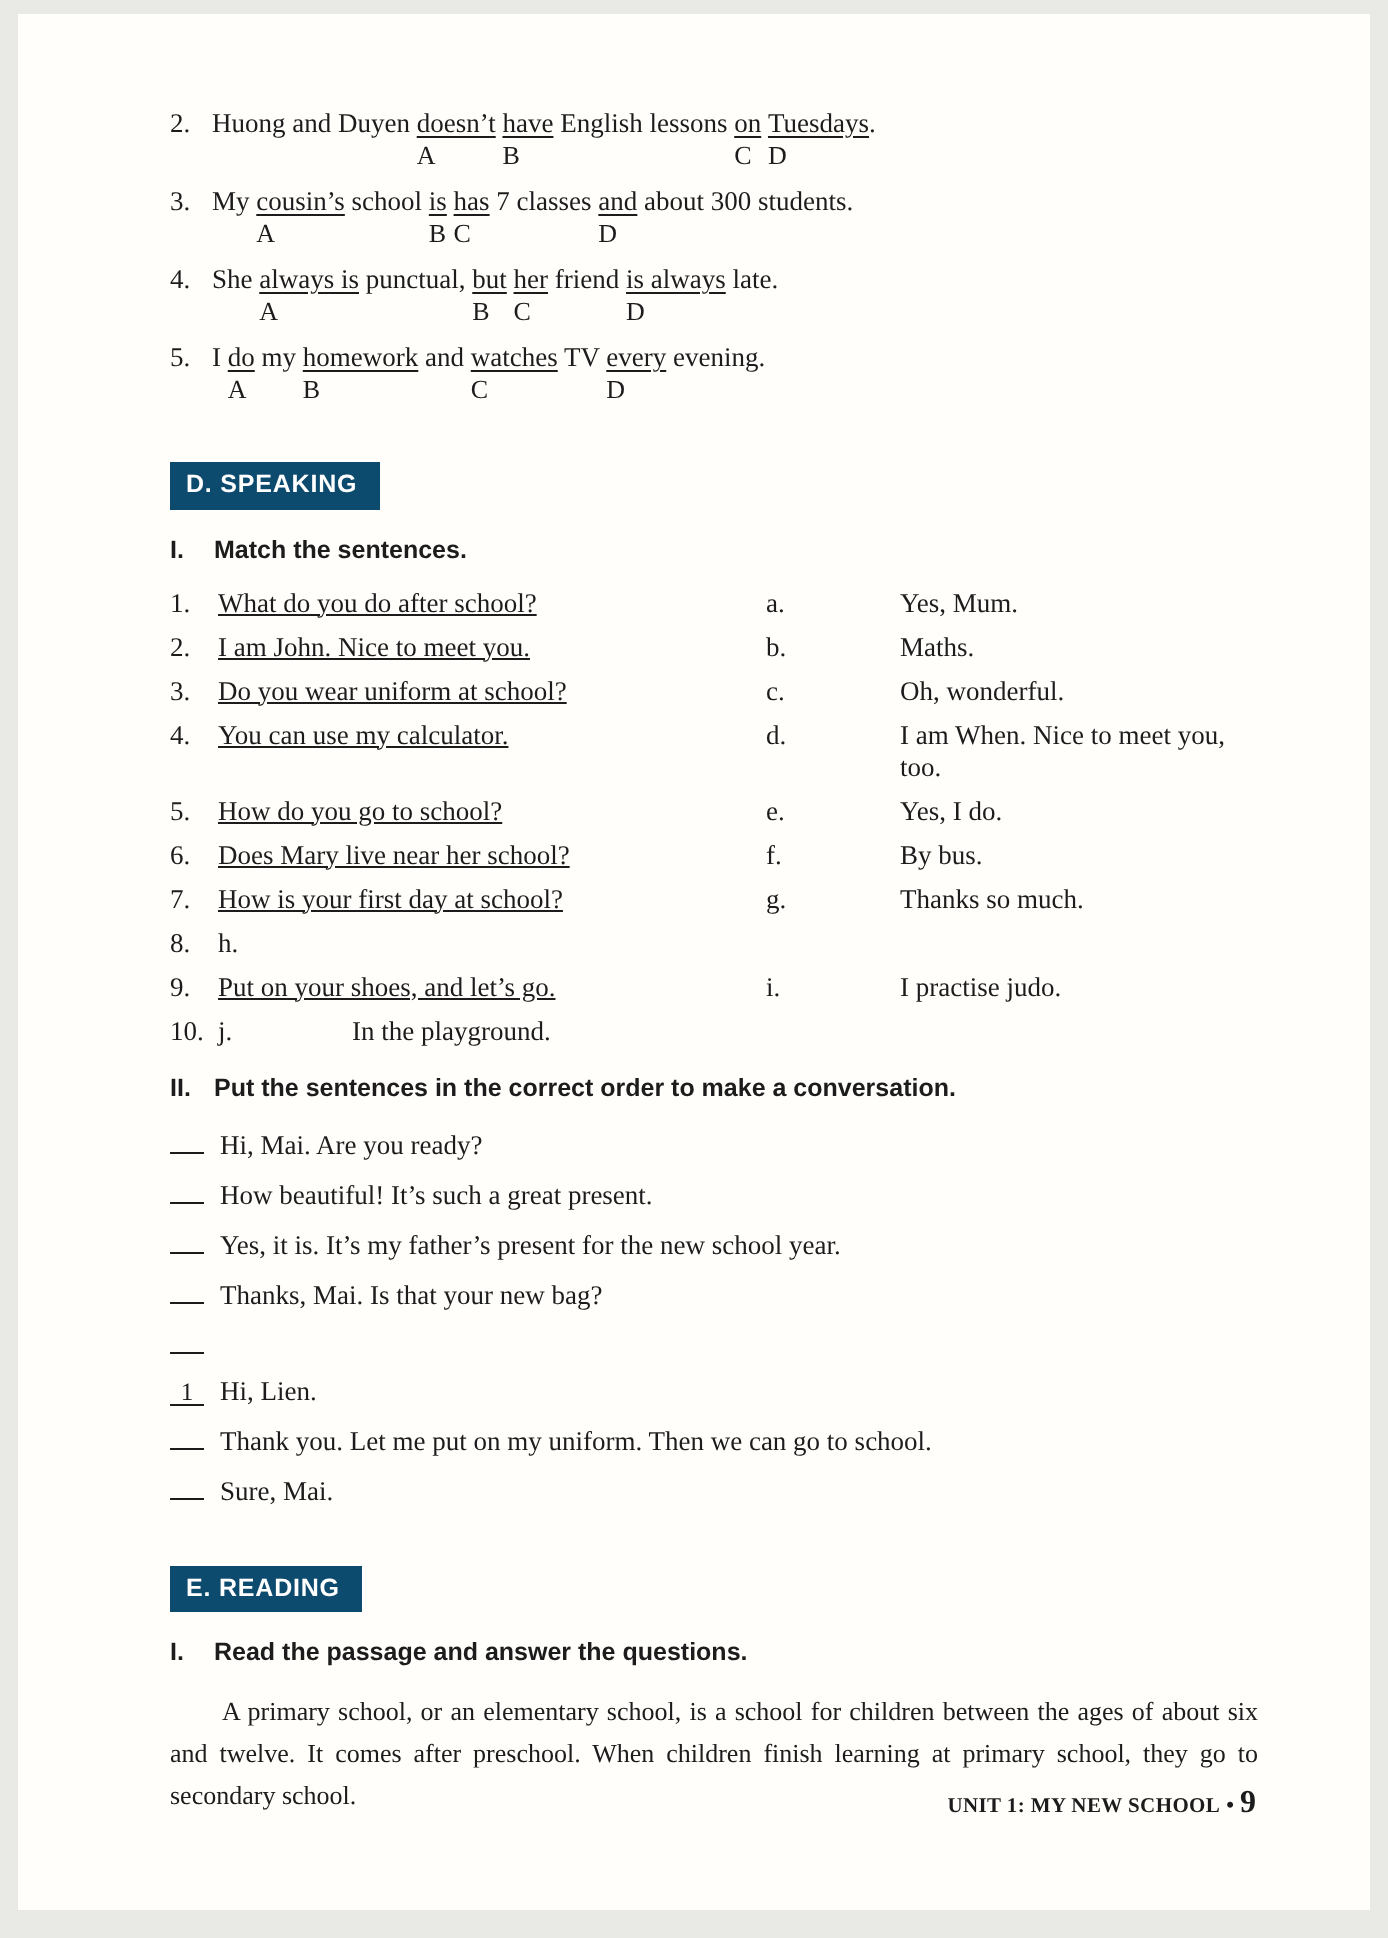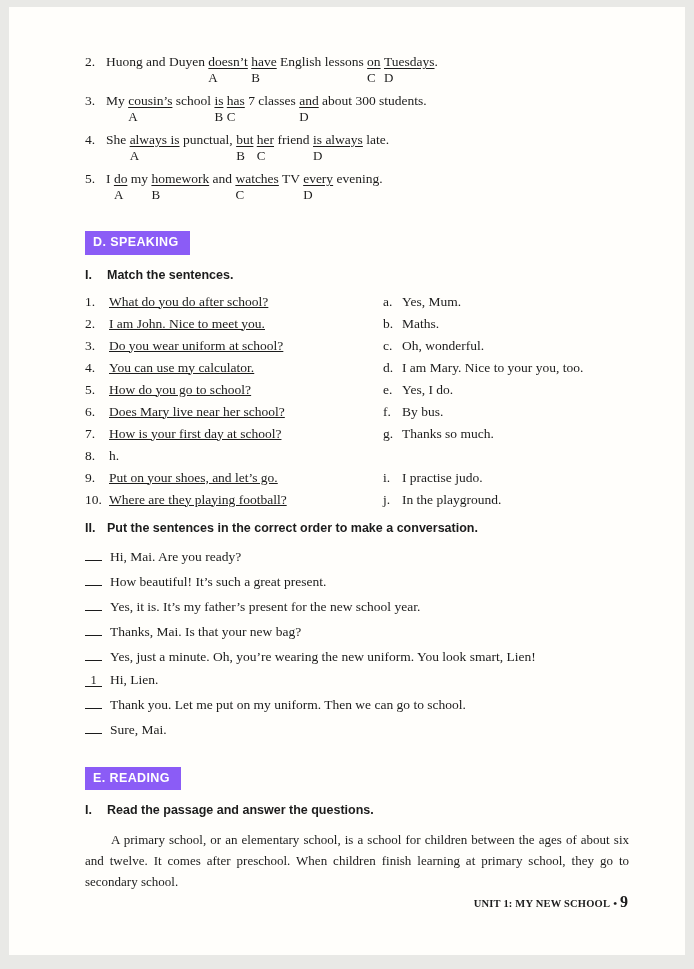--- a/index.html
+++ b/index.html
@@ -23,21 +23,21 @@
   .grammar-item { font-size: 13.5px; line-height: 17px; margin-bottom: 5px; white-space: nowrap; }
   .seg { display: inline-block; vertical-align: top; text-align: left; }
   .seg .w { display: block; white-space: pre; }
   .seg .lbl { display: block; height: 17px; font-size: 13px; line-height: 15px; }
   .seg.u .w { text-decoration: underline; text-underline-offset: 2px; }
   .gnum { width: 21px; text-align: left; }
 
   
   .sec-header {
     display: inline-block;
-    background: #8b5cf6; color: #ffffff;
+    background: #0c4a6e; color: #ffffff;
     font-family: "Liberation Sans", sans-serif;
     font-weight: 700; font-size: 12.5px; line-height: 1;
     padding: 5px 11px 6px 8px;
     margin: 22px 0 0;
     letter-spacing: 0.4px;
   }
 
   
   .instruction {
     display: flex;
@@ -45,21 +45,21 @@
     font-weight: 700; font-size: 12.5px; line-height: 17px;
     margin: 12px 0 10px;
   }
   .instruction .inum { flex: none; width: 22px; }
 
   
   .match-row { display: flex; font-size: 13.5px; line-height: 16px; margin-bottom: 6px; }
   .mnum { flex: none; width: 24px; }
   .mq { flex: none; width: 274px; text-decoration: underline; }
   .mletter { flex: none; width: 19px; }
-  .ma { flex: 1; }
+  .ma { flex: 1; margin-left: 48px; }
 
   
   .conv-list { margin-top: 8px; }
   .conv-row { font-size: 13.5px; line-height: 16px; margin-bottom: 7px; white-space: nowrap; }
   .blank {
     display: inline-block; width: 17px; height: 14px;
     margin-right: 8px;
     border-bottom: 1px solid #1c1c1c;
     text-align: center; font-size: 12.5px; line-height: 14px;
     vertical-align: baseline;
@@ -117,21 +117,21 @@
         <div class="match-row">
           <span class="mnum">3.</span>
           <span class="mq">Do you wear uniform at school?</span>
           <span class="mletter">c.</span>
           <span class="ma">Oh, wonderful.</span>
         </div>
         <div class="match-row">
           <span class="mnum">4.</span>
           <span class="mq">You can use my calculator.</span>
           <span class="mletter">d.</span>
-          <span class="ma">I am Mary. Nice to your you, too.</span>
+          <span class="ma">I am When. Nice to meet you, too.</span>
         </div>
         <div class="match-row">
           <span class="mnum">5.</span>
           <span class="mq">How do you go to school?</span>
           <span class="mletter">e.</span>
           <span class="ma">Yes, I do.</span>
         </div>
         <div class="match-row">
           <span class="mnum">6.</span>
           <span class="mq">Does Mary live near her school?</span>
@@ -149,37 +149,36 @@
           <span class="mletter">h.</span>
         </div>
         <div class="match-row">
           <span class="mnum">9.</span>
           <span class="mq">Put on your shoes, and let’s go.</span>
           <span class="mletter">i.</span>
           <span class="ma">I practise judo.</span>
         </div>
         <div class="match-row">
           <span class="mnum">10.</span>
-          <span class="mq">Where are they playing football?</span>
           <span class="mletter">j.</span>
           <span class="ma">In the playground.</span>
         </div>
       </div>
 
     <div class="instruction">
       <span class="inum">II.</span>
       <span class="itext">Put the sentences in the correct order to make a conversation.</span>
     </div>
 
     <div class="conv-list">
         <div class="conv-row"><span class="blank"></span><span class="ctext">Hi, Mai. Are you ready?</span></div>
         <div class="conv-row"><span class="blank"></span><span class="ctext">How beautiful! It’s such a great present.</span></div>
         <div class="conv-row"><span class="blank"></span><span class="ctext">Yes, it is. It’s my father’s present for the new school year.</span></div>
         <div class="conv-row"><span class="blank"></span><span class="ctext">Thanks, Mai. Is that your new bag?</span></div>
-        <div class="conv-row"><span class="blank"></span><span class="ctext">Yes, just a minute. Oh, you’re wearing the new uniform. You look smart, Lien!</span></div>
+        <div class="conv-row"><span class="blank"></span></div>
         <div class="conv-row"><span class="blank">1</span><span class="ctext">Hi, Lien.</span></div>
         <div class="conv-row"><span class="blank"></span><span class="ctext">Thank you. Let me put on my uniform. Then we can go to school.</span></div>
         <div class="conv-row"><span class="blank"></span><span class="ctext">Sure, Mai.</span></div>
       </div>
 
     <div class="sec-header">E. READING</div>
 
     <div class="instruction">
       <span class="inum">I.</span>
       <span class="itext">Read the passage and answer the questions.</span>

